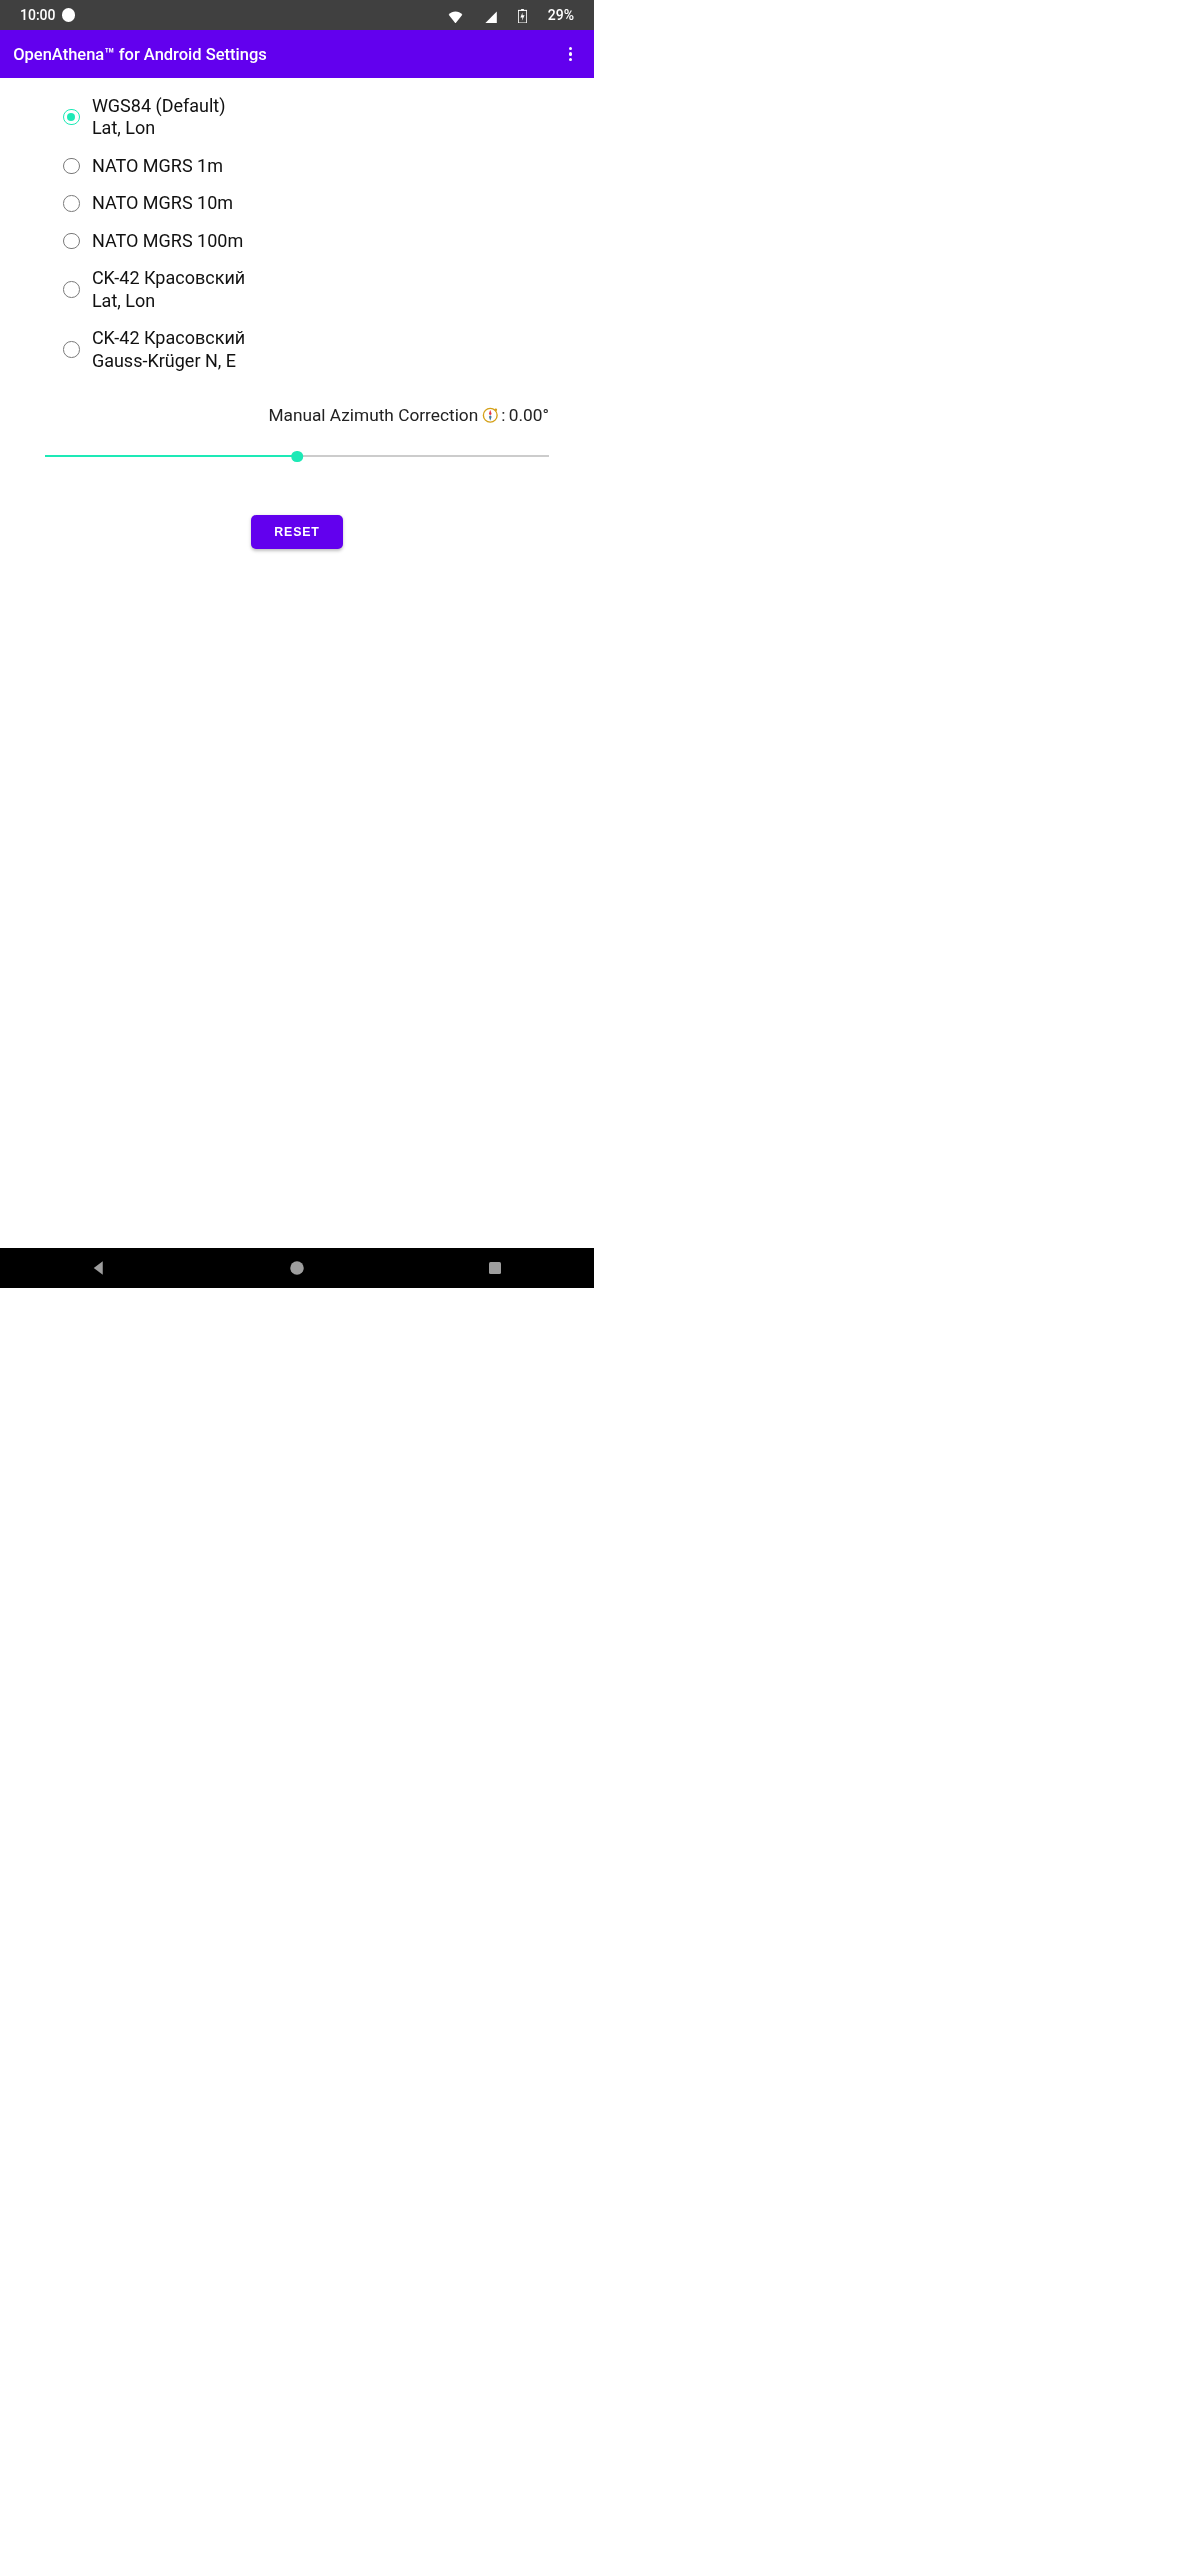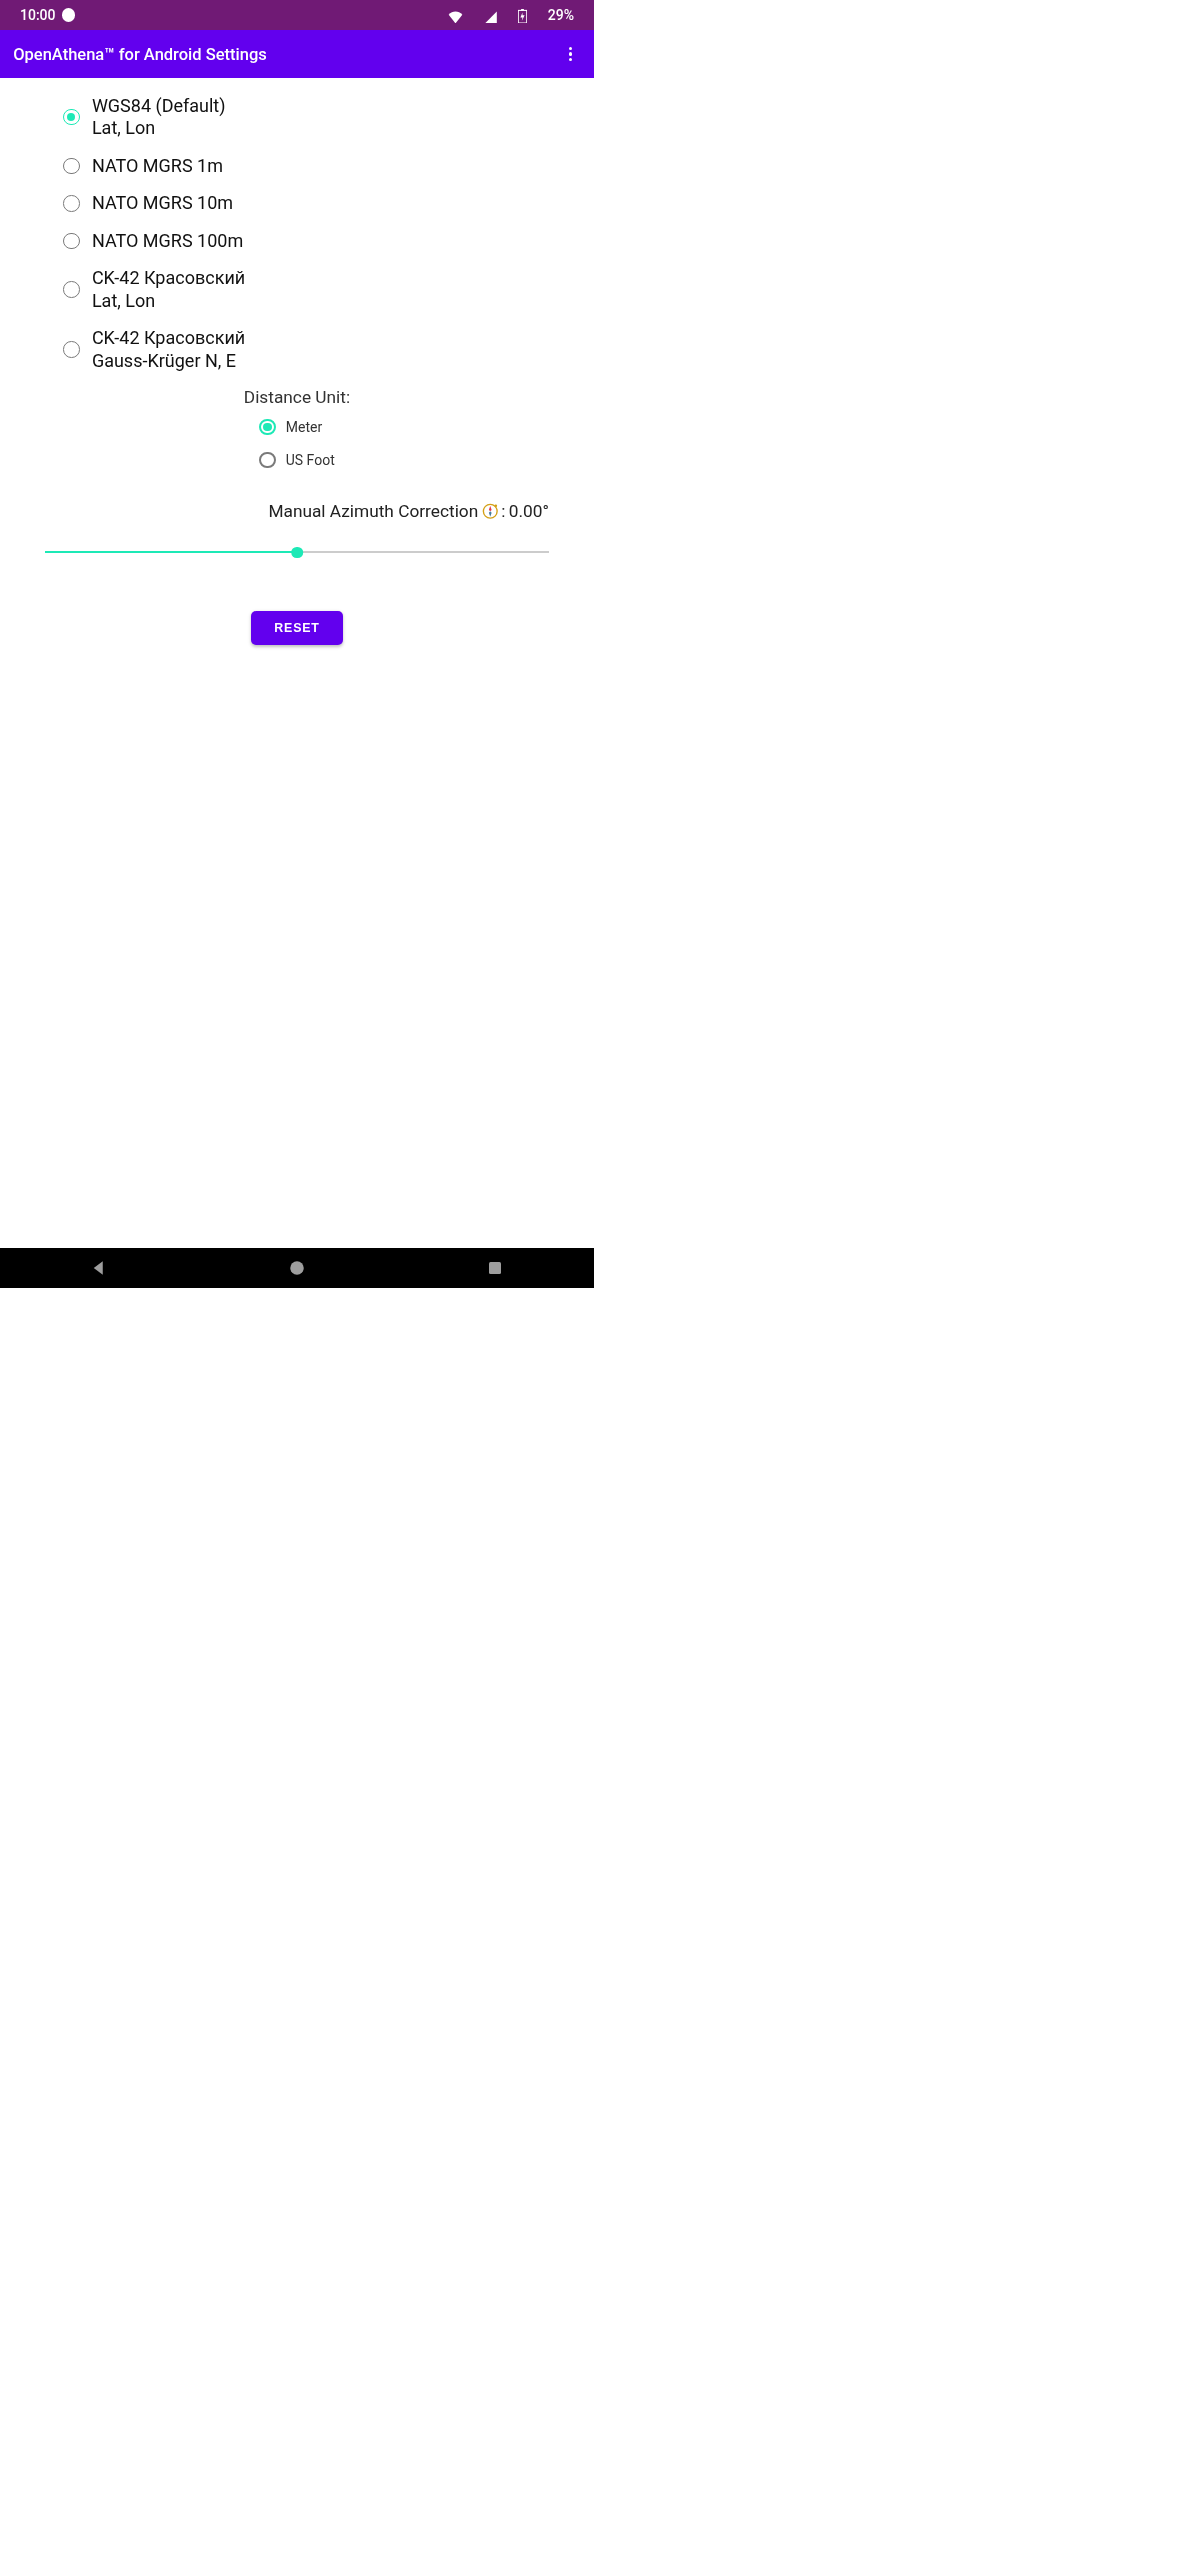--- a/index.html
+++ b/index.html
@@ -6,21 +6,21 @@
   body {
     width: 594px;
     height: 1288px;
     font-family: Roboto, -apple-system, sans-serif;
     background: #fff;
     position: relative;
     transform-origin: top left;
   }
   .status-bar {
     height: 30px;
-    background: #701a75;
+    background: #404040;
     display: flex;
     align-items: center;
     justify-content: space-between;
     padding: 0 20px;
     color: #fff;
     font-size: 14px;
     font-weight: 500;
   }
   .status-left { display: flex; align-items: center; gap: 6.6px; }
   .status-right { display: flex; align-items: flex-end; gap: 21px; }
@@ -201,33 +201,20 @@
         <div class="radio-label" style="white-space: pre-line;">CK-42 Красовский
 Lat, Lon</div>
       </div>
       <div class="radio-row">
         <div class="radio"></div>
         <div class="radio-label" style="white-space: pre-line;">CK-42 Красовский
 Gauss-Krüger N, E</div>
       </div>
     </div>
 
-  <div class="distance-section">
-    <div class="distance-title">Distance Unit:</div>
-    <div class="distance-radios" id="distance-radios">
-        <div class="distance-row">
-          <div class="small-radio checked"></div>
-          <div class="small-label">Meter</div>
-        </div>
-        <div class="distance-row">
-          <div class="small-radio"></div>
-          <div class="small-label">US Foot</div>
-        </div>
-      </div>
-  </div>
 
   <div class="azimuth-section">
     <div class="azimuth-label">
       <span>Manual Azimuth Correction </span>
       <svg class="compass-icon" viewBox="0 0 24 24">
         <circle cx="12" cy="12" r="10" fill="none" stroke="#d4a017" stroke-width="2"></circle>
         <circle cx="20" cy="4" r="2" fill="#d4a017"></circle>
         <path d="M12 4l2 6-2 2-2-2z" fill="#e63946"></path>
         <path d="M12 20l-2-6 2-2 2 2z" fill="#457b9d"></path>
       </svg>

